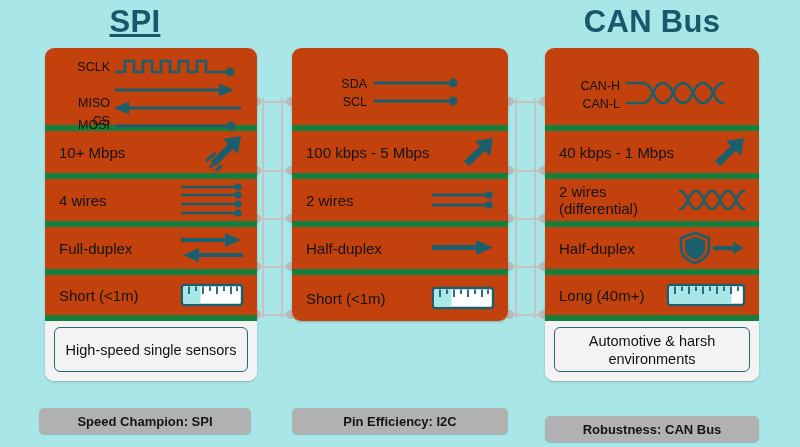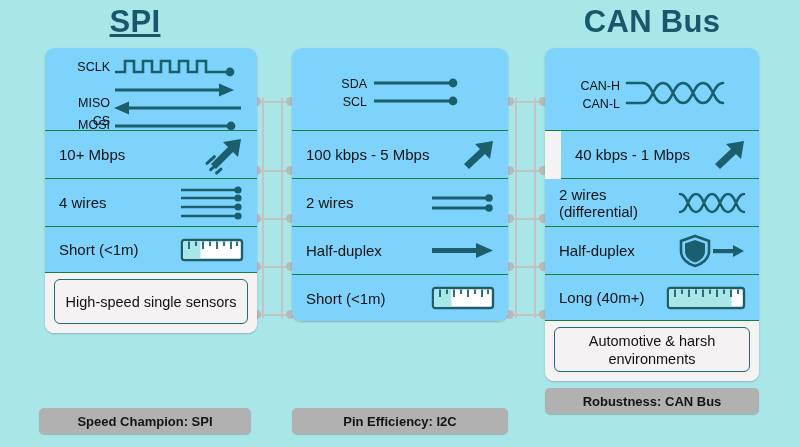--- a/index.html
+++ b/index.html
@@ -22,24 +22,24 @@
   .col{
     position:absolute;
     background:#f4f2f2;
     border-radius:9px;
     box-shadow:0 1px 2px rgba(0,0,0,.22);
     overflow:hidden;
   }
   .row{
     position:relative;
     box-sizing:border-box;
-    border-bottom:1px solid #15803d;
+    border-bottom:6px solid #15803d;
     display:flex;align-items:center;
     padding:0 14px;
-    background:#7dd3fc;
+    background:#c2410c;
   }
   .row:last-child{border-bottom:none;}
   .row .label{
     font-size:15px;color:#141414;font-weight:normal;
     line-height:17px;white-space:pre-line;
   }
   .row .art{margin-left:auto;display:flex;align-items:center;}
 
   
   .sig-row{height:83px;padding:0;display:block;}
@@ -189,20 +189,33 @@
               <circle cx="57" cy="12" r="3.6" stroke="none"></circle>
             <line x1="0" y1="21" x2="54" y2="21"></line>
               <circle cx="57" cy="21" r="3.6" stroke="none"></circle>
             <line x1="0" y1="30" x2="54" y2="30"></line>
               <circle cx="57" cy="30" r="3.6" stroke="none"></circle>
           </g>
         </svg>
       </div>
     </div>
 
+    <div class="row" style="height:48px;">
+      <div class="label">Full-duplex</div>
+      <div class="art">
+        <svg width="62" height="32" viewBox="0 0 62 32">
+          <g fill="#1b5f6d">
+            <rect x="0" y="6" width="48" height="4"></rect>
+            <polygon points="44,1 60,8 44,15"></polygon>
+            <rect x="14" y="21" width="48" height="4"></rect>
+            <polygon points="18,16 2,23 18,30"></polygon>
+          </g>
+        </svg>
+      </div>
+    </div>
 
     <div class="row" style="height:46px;">
       <div class="label">Short (&lt;1m)</div>
       <div class="art">
         <svg width="62" height="22" viewBox="0 0 62 22">
           <rect x="1" y="1" width="60" height="20" rx="2.5" fill="#ffffff" stroke="#1b5f6d" stroke-width="2.4"></rect>
           <rect x="2.5" y="2.5" width="17" height="17" fill="#a9e6e7"></rect>
           <g stroke="#1b5f6d" stroke-width="1.8">
             <line x1="8" y1="2.5" x2="8" y2="10"></line>
             <line x1="15" y1="2.5" x2="15" y2="7"></line>
@@ -306,21 +319,21 @@
         <div class="sig-label" style="left:20px;top:50px;width:55px;">CAN-L</div>
         <svg style="position:absolute;left:82px;top:26px;" width="100" height="38" viewBox="0 0 100 38">
           <g fill="none" stroke="#1b5f6d" stroke-width="2.6" stroke-linecap="round">
             <path d="M0,9 L16,9 C26,9 26,29 36,29 C46,29 46,9 56,9 C66,9 66,29 76,29 C86,29 86,9 96,9"></path>
             <path d="M0,29 L16,29 C26,29 26,9 36,9 C46,9 46,29 56,29 C66,29 66,9 76,9 C86,9 86,29 96,29"></path>
           </g>
         </svg>
       </div>
     </div>
 
-    <div class="row" style="height:48px;margin-left:16px;">
+    <div class="row" style="height:48px;">
       <div class="label">40 kbps - 1 Mbps</div>
       <div class="art">
         <svg width="32" height="30" viewBox="0 0 32 30">
           <g fill="#1b5f6d">
             <polygon points="31,1 13,4 18,9 2,24 7,29 23,14 28,19"></polygon>
           </g>
         </svg>
       </div>
     </div>
 
@@ -373,15 +386,15 @@
       </div>
     </div>
 
     <div class="summary-pad">
       <div class="summary">Automotive &amp; harsh environments</div>
     </div>
   </div>
 
   <div class="badge" style="left:39px;top:408px;width:212px;">Speed Champion: SPI</div>
   <div class="badge" style="left:292px;top:408px;width:216px;">Pin Efficiency: I2C</div>
-  <div class="badge" style="left:545px;top:388px;width:214px;">Robustness: CAN Bus</div>
+  <div class="badge" style="left:545px;top:416px;width:214px;">Robustness: CAN Bus</div>
 
 </div>
 
 </body></html>

